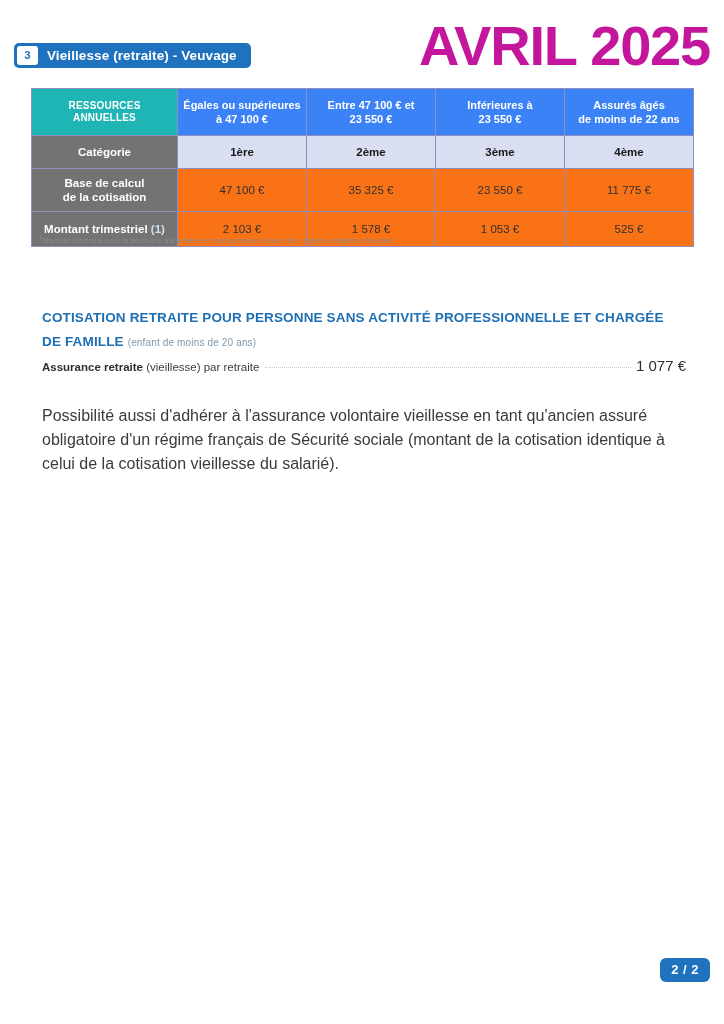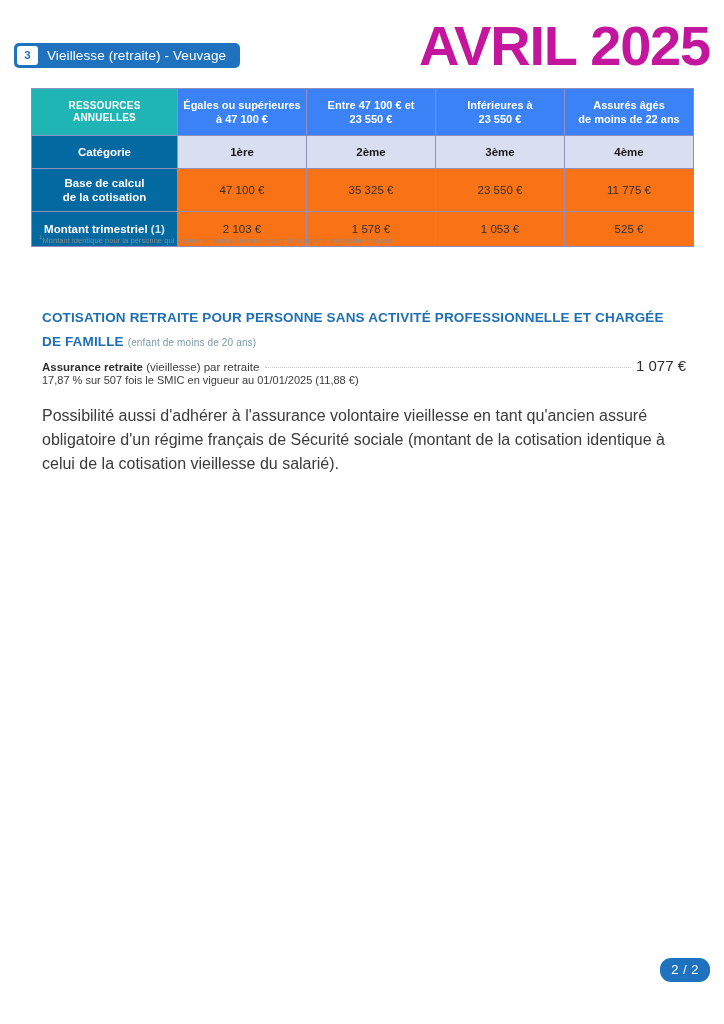--- a/index.html
+++ b/index.html
@@ -54,21 +54,21 @@
     font-size: 11.5px;
     font-weight: bold;
     display: flex;
     align-items: center;
     justify-content: center;
     line-height: 1;
   }
   .section-title {
     color: #ffffff;
     font-size: 13.5px;
-    font-weight: normal;
+    font-weight: bold;
     letter-spacing: 0.1px;
     white-space: nowrap;
   }
 
   .doc-title {
     position: absolute;
     right: 14px;
     top: 0px;
     color: #c4169c;
     font-size: 56px;
@@ -115,21 +115,21 @@
     background: #3b82f6;
     color: #ffffff;
     font-size: 11px;
     font-weight: bold;
     line-height: 1.3;
     height: 38px;
   }
 
   
   .lbl-cell {
-    background: #0369a1;
+    background: #737373;
     color: #ffffff;
     font-size: 11.5px;
     font-weight: bold;
     line-height: 1.25;
   }
   .lbl-cell .note-ref {
     font-weight: bold;
     color: #cfe0ec;
   }
   .cat-val {
@@ -229,23 +229,23 @@
   }
 
   
   .page-badge {
     position: absolute;
     right: 14px;
     bottom: 42px;
     background: #1f72bd;
     color: #ffffff;
     font-size: 13px;
-    font-weight: normal;
+    font-weight: bold;
     padding: 4px 11px 5px 11px;
-    border-radius: 11px;
+    border-radius: 6px;
     letter-spacing: 0.5px;
   }
 </style>
 </head>
 <body>
 
 <div class="page">
 
   <div class="top-header">
 
@@ -332,19 +332,18 @@
   <div class="section-heading">
     <span>COTISATION RETRAITE POUR PERSONNE SANS ACTIVITÉ PROFESSIONNELLE ET CHARGÉE DE FAMILLE </span><span class="sub">(enfant de moins de 20 ans)</span>
   </div>
 
   <div class="line-item">
     <span class="li-label"><b>Assurance retraite</b><span> (vieillesse) par retraite</span></span>
     <span class="leader"></span>
     <span class="li-value">1 077 €</span>
   </div>
 
-  <div class="line-sub">17,87 % sur 507 fois le SMIC en vigueur au 01/01/2025 (11,88 €)</div>
 
   <div class="paragraph">Possibilité aussi d'adhérer à l'assurance volontaire vieillesse en tant qu'ancien assuré obligatoire d'un régime français de Sécurité sociale (montant de la cotisation identique à celui de la cotisation vieillesse du salarié).</div>
 
   <div class="page-badge">2 / 2</div>
 
 </div>
 
 </body></html>

